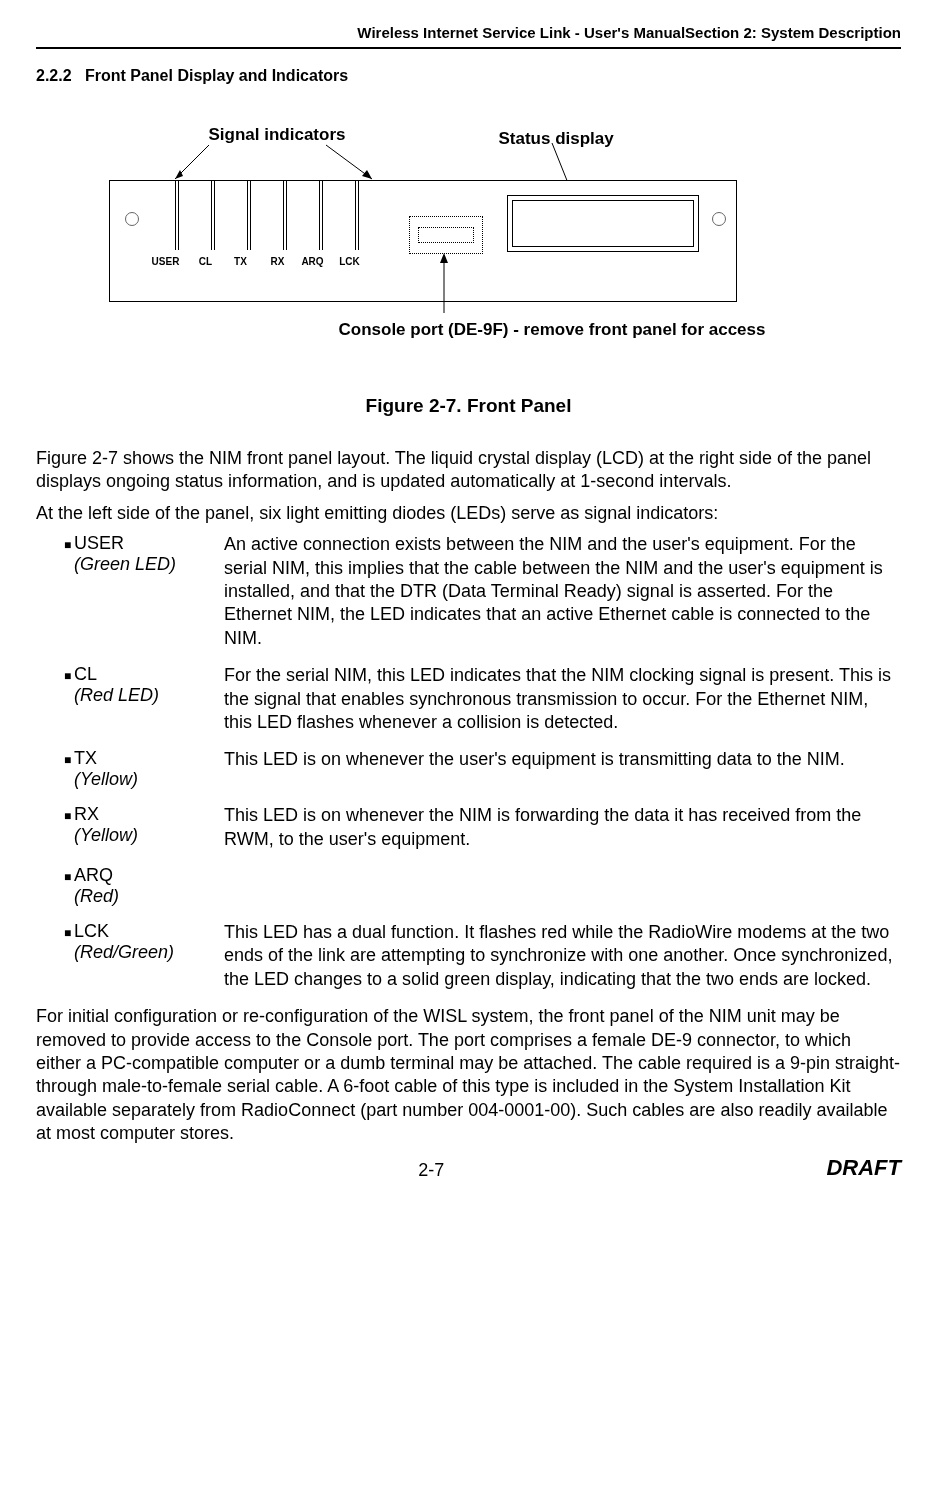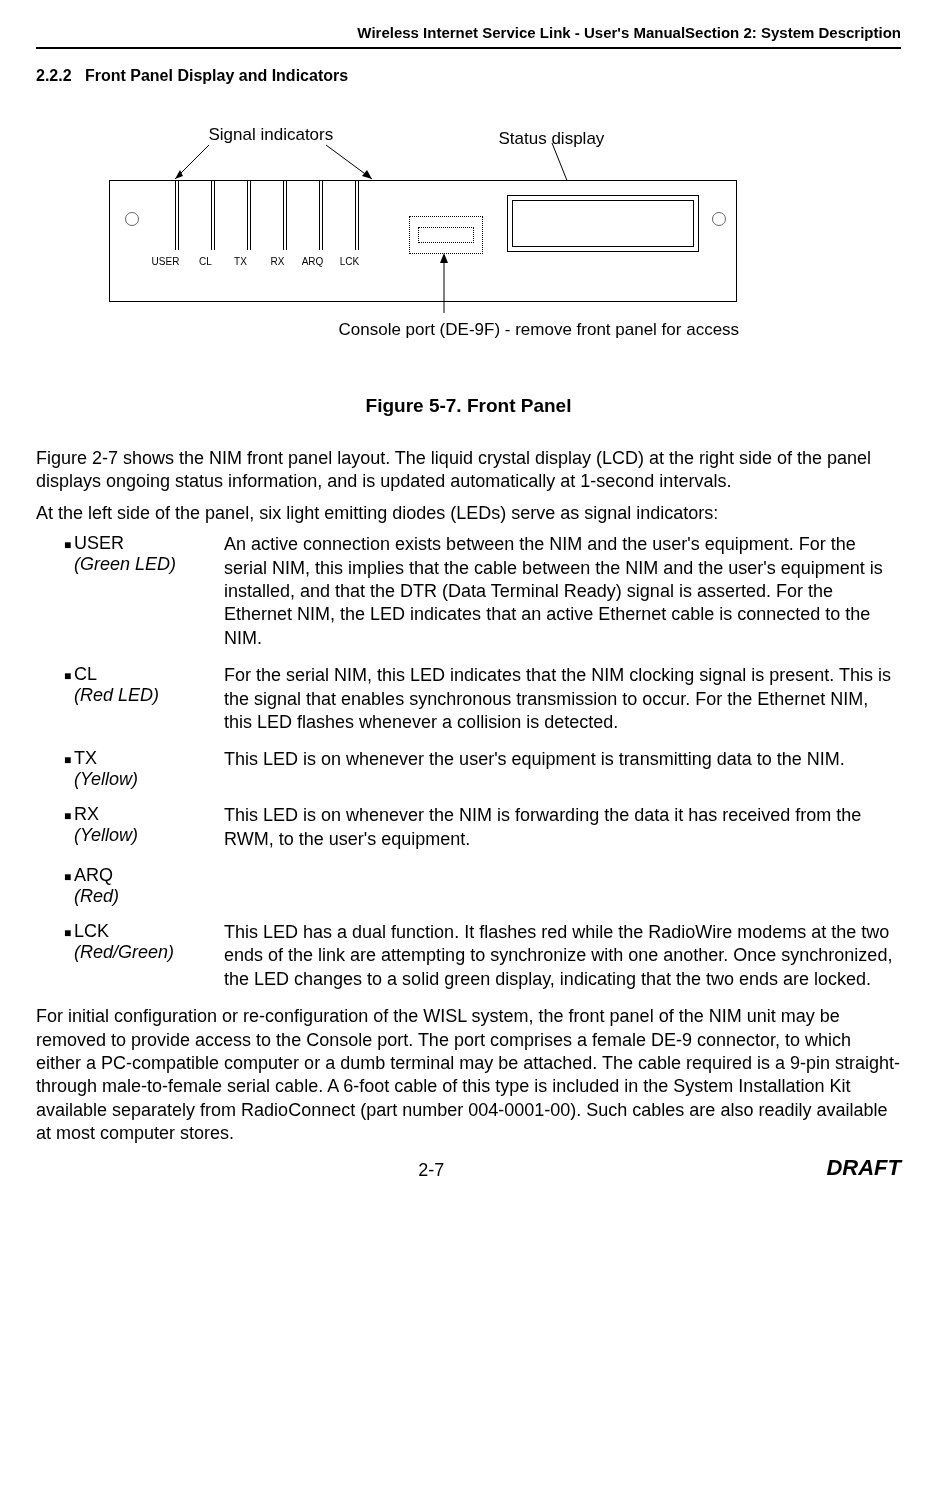--- a/index.html
+++ b/index.html
@@ -27,20 +27,21 @@
   h2.section {
     font-size: 16px;
     font-weight: bold;
     margin: 8px 0 40px 0;
   }
   .figure-wrap {
     position: relative;
     width: 760px;
     margin: 0 auto 10px auto;
     height: 260px;
+    font-weight: bold;
   }
   
   .label {
     position: absolute;
     font-size: 17px;
   }
   
   .arrow {
     position: absolute;
   }
@@ -220,21 +221,21 @@
   </div>
 
   <svg class="arrow" style="left:340px; top:128px;" width="30" height="70">
     <line x1="15" y1="60" x2="15" y2="6" stroke="#000" stroke-width="1"></line>
     <polygon points="15,0 11,10 19,10" fill="#000"></polygon>
   </svg>
 
   <span class="label" style="left:250px; top:195px;">Console port (DE-9F)  -  remove front panel for access</span>
 </div>
 
-<div class="caption">Figure 5-7.  Front Panel</div>
+<div class="caption">Figure 2-7.  Front Panel</div>
 
 <p class="body">Figure 2-7 shows the NIM front panel layout.  The liquid crystal display (LCD) at the right side of the panel displays ongoing status information, and is updated automatically at 1-second intervals.</p>
 <p class="body">At the left side of the panel, six light emitting diodes (LEDs) serve as signal indicators:</p>
 
 <ul class="led-list">
   <li>
     <span class="bullet">■</span>
     <span class="led-name">
       <span class="nm">USER</span>
       <span class="color">(Green LED)</span>

